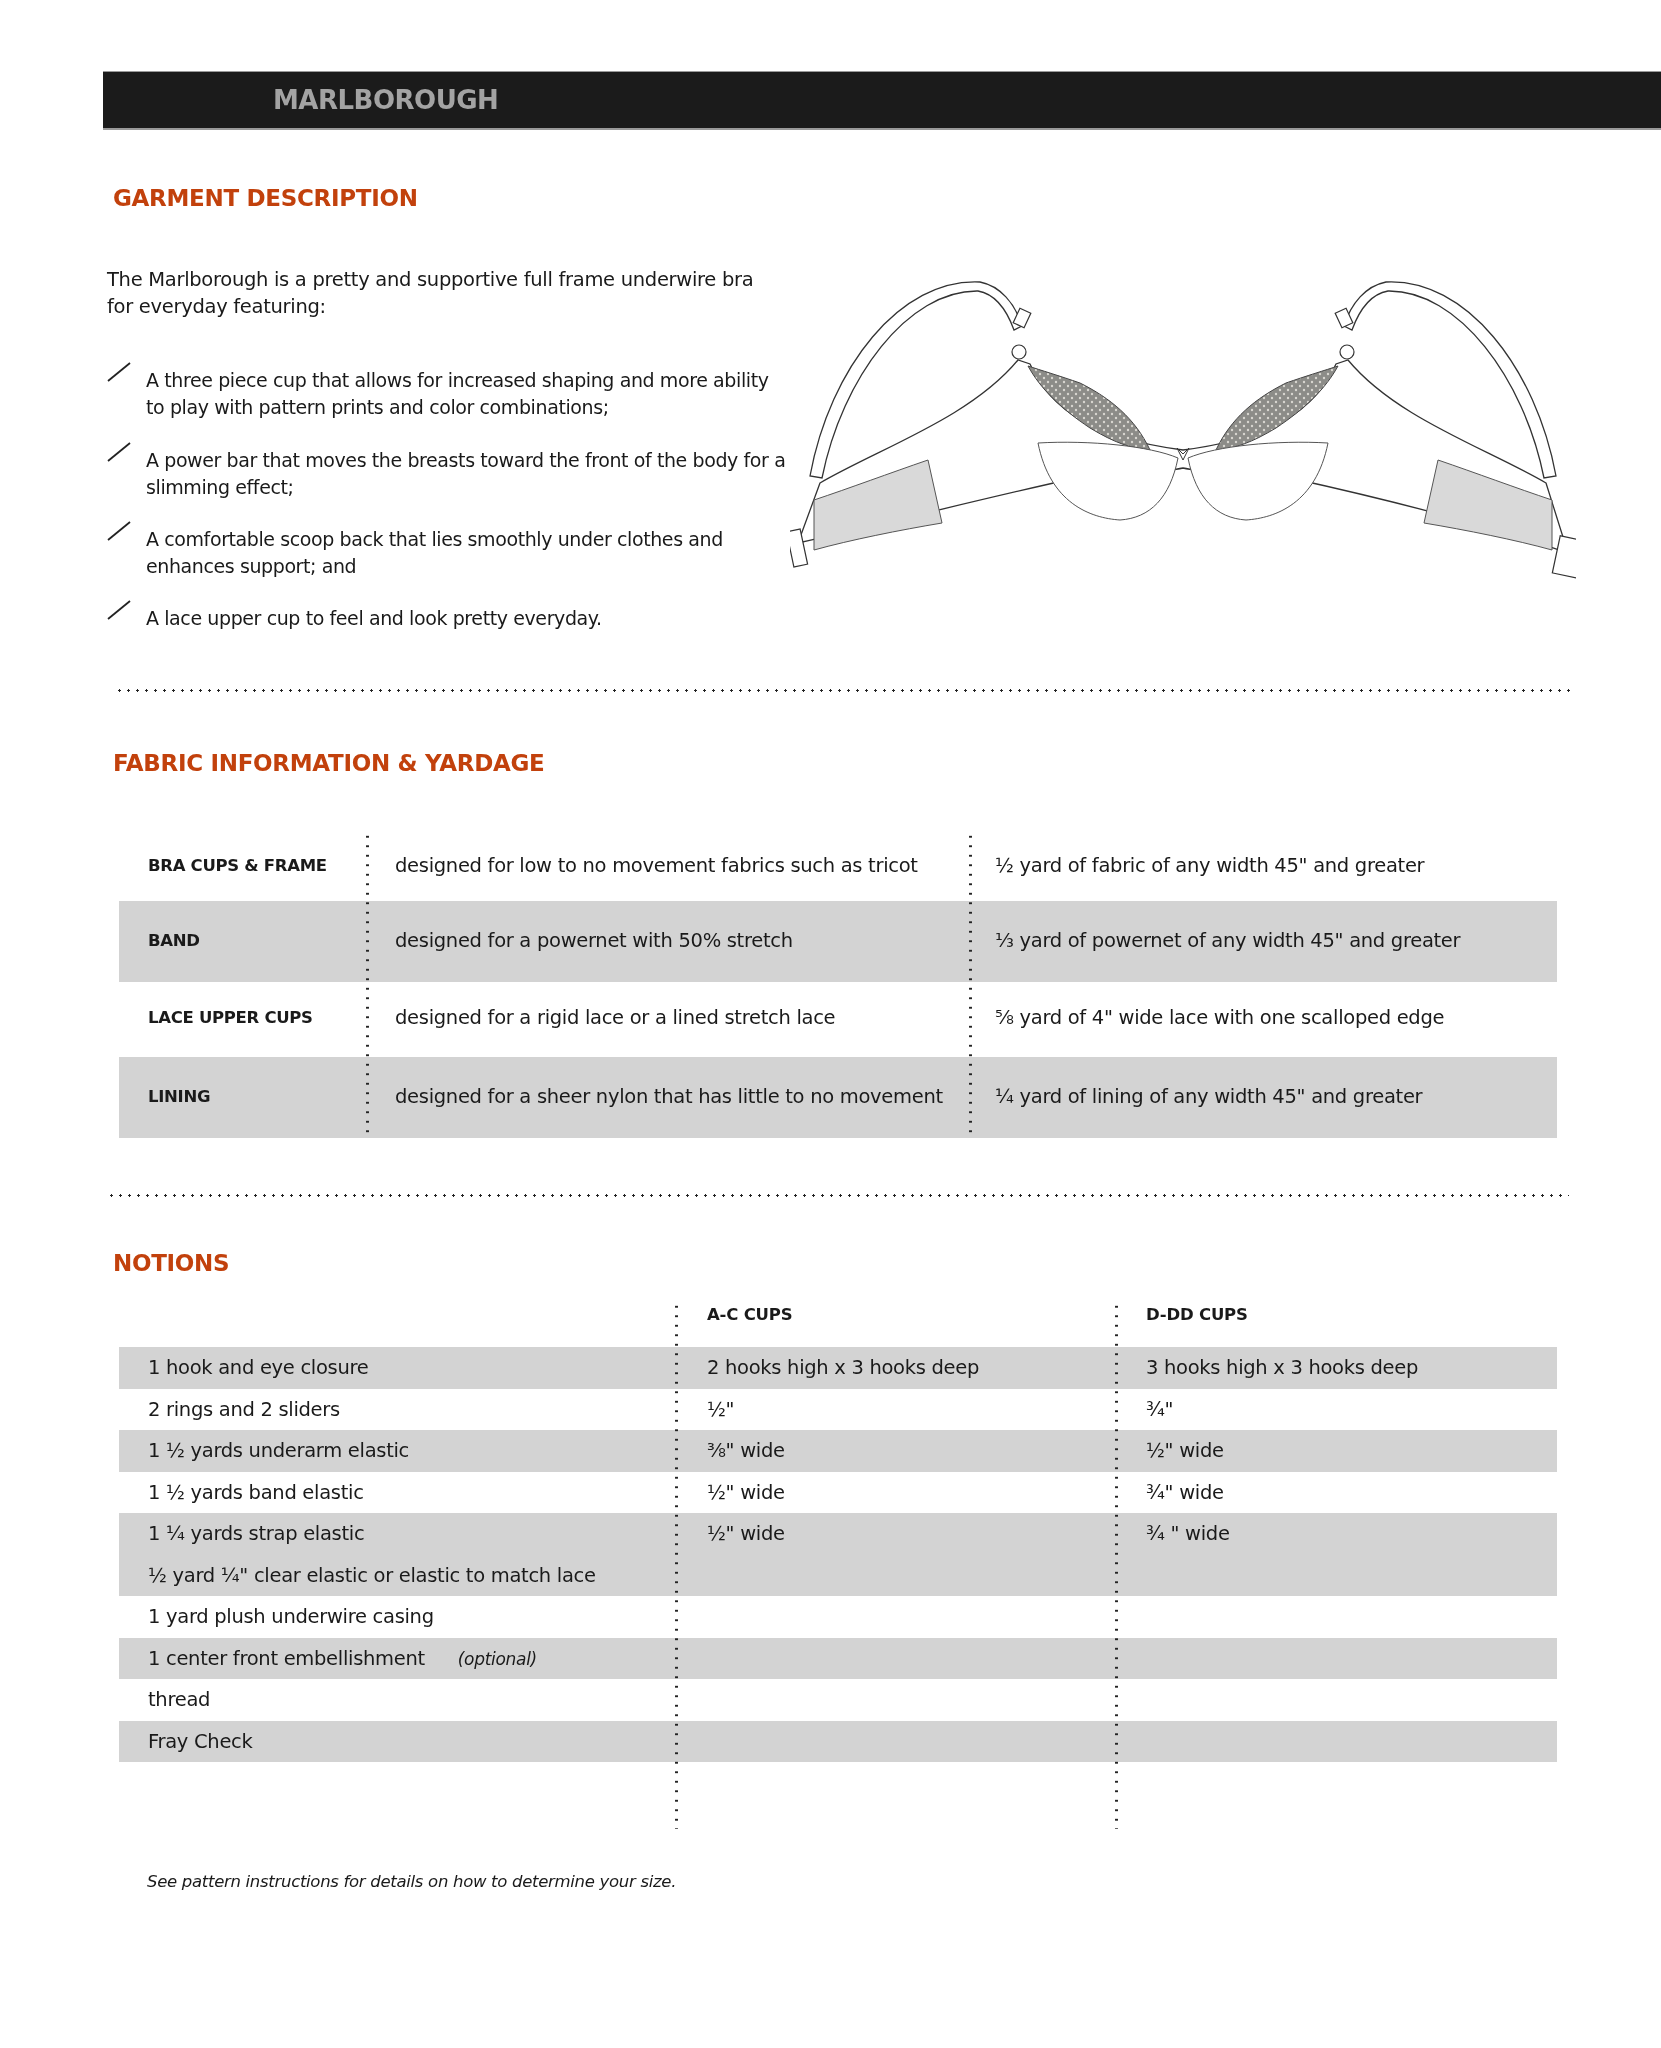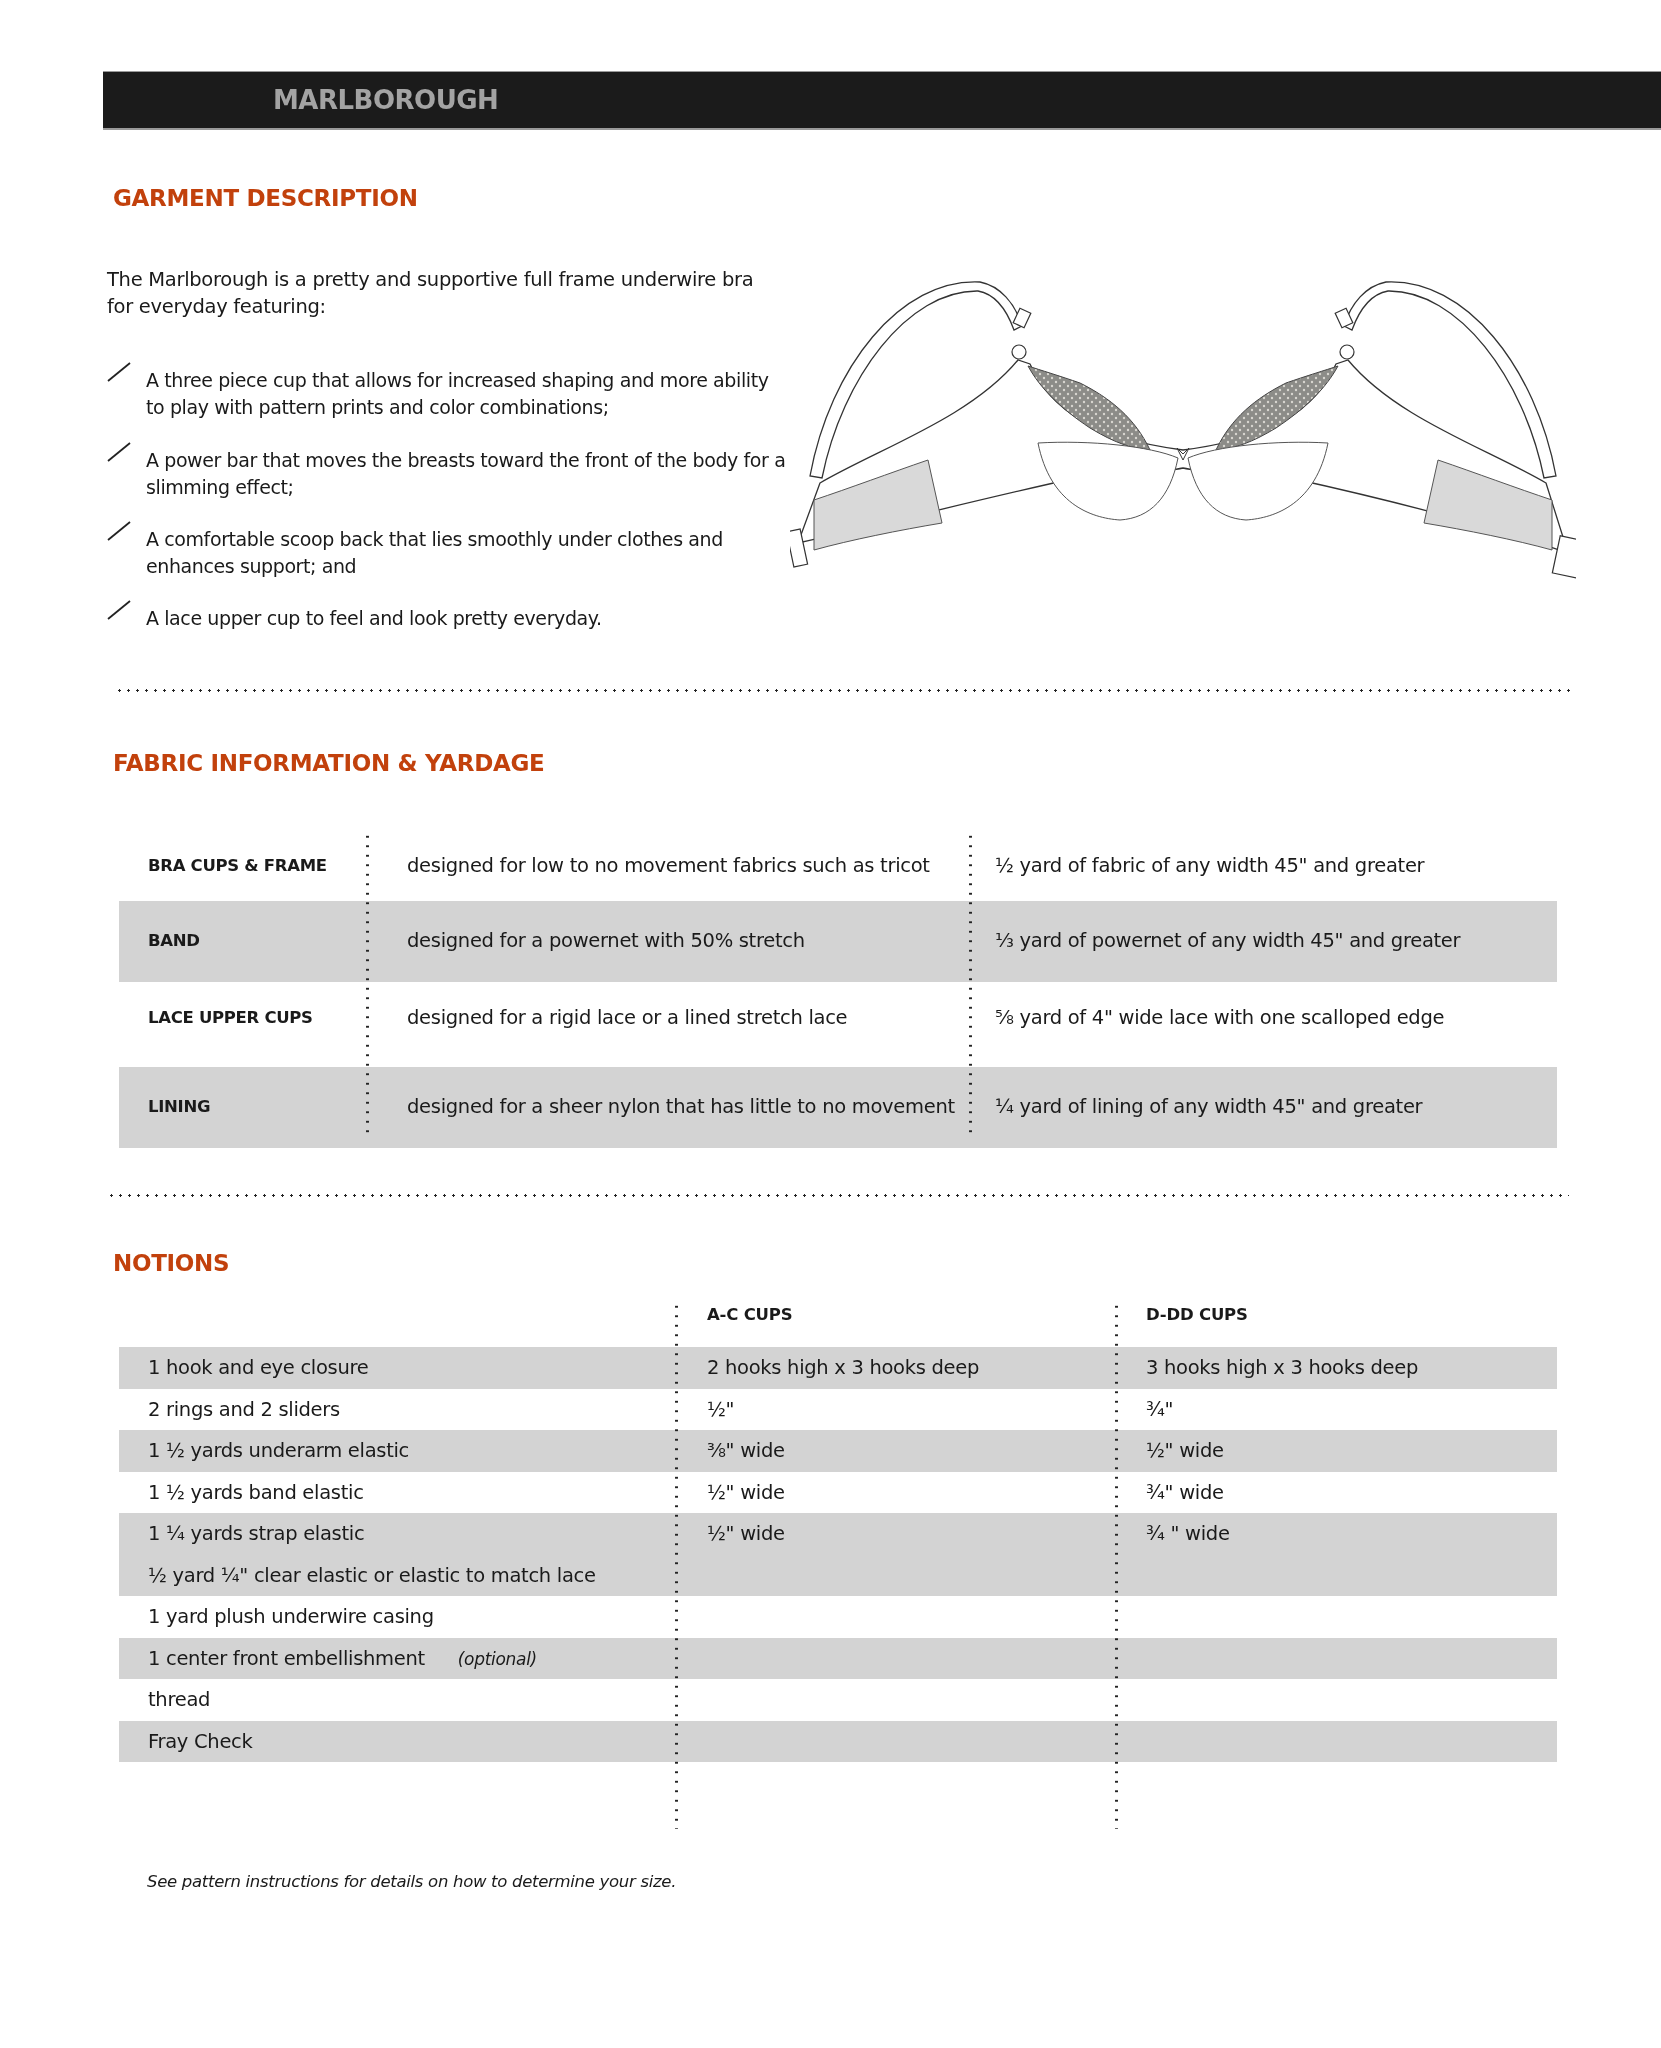--- a/index.html
+++ b/index.html
@@ -20,21 +20,21 @@
 
   .illustration { position: absolute; left: 790px; top: 268px; width: 786px; height: 334px; }
 
   .dotted-h { position: absolute; height: 3px; background-image: radial-gradient(circle, #222 1.1px, transparent 1.4px); background-size: 9px 3px; background-repeat: repeat-x; }
   .dotted-v { position: absolute; width: 3px; background-image: radial-gradient(circle, #222 1.1px, transparent 1.4px); background-size: 3px 9.5px; background-repeat: repeat-y; }
 
   .fabric-table { position: absolute; left: 119px; top: 832px; width: 1438px; }
   .fabric-row { position: relative; width: 100%; }
   .fabric-row.gray { background: #d3d3d3; }
   .fabric-row .c1 { position: absolute; left: 29px; font-weight: bold; font-size: 16.5px; letter-spacing: -0.3px; }
-  .fabric-row .c2 { position: absolute; left: 276px; font-size: 19.5px; letter-spacing: -0.3px; margin-left: 12px; }
+  .fabric-row .c2 { position: absolute; left: 276px; font-size: 19.5px; letter-spacing: -0.3px; }
   .fabric-row .c3 { position: absolute; left: 876px; font-size: 19.5px; letter-spacing: -0.3px; }
 
   .notions-head { position: absolute; top: 1305px; font-weight: bold; font-size: 16.5px; letter-spacing: -0.2px; }
   .notions-table { position: absolute; left: 119px; top: 1347px; width: 1438px; }
   .n-row { position: relative; width: 100%; height: 41.5px; }
   .n-row.tall { height: 66px; }
   .n-row.gray { background: #d3d3d3; }
   .n-row .n1 { position: absolute; left: 29px; top: 9px; font-size: 19.5px; letter-spacing: -0.3px; white-space: nowrap; }
   .n-row .n1 .note { font-style: italic; font-size: 17px; margin-left: 27px; }
   .n-row .n1sub { position: absolute; left: 29px; top: 38px; font-size: 16.5px; font-style: italic; letter-spacing: -0.3px; }
@@ -123,21 +123,21 @@
   <div class="fabric-row" style="height:69px;">
     <span class="c1" style="top:24px;">BRA CUPS &amp; FRAME</span>
     <span class="c2" style="top:22px;">designed for low to no movement fabrics such as tricot</span>
     <span class="c3" style="top:22px;">½ yard of fabric of any width 45" and greater</span>
   </div>
   <div class="fabric-row gray" style="height:81px;">
     <span class="c1" style="top:30px;">BAND</span>
     <span class="c2" style="top:28px;">designed for a powernet with 50% stretch</span>
     <span class="c3" style="top:28px;">⅓ yard of powernet of any width 45" and greater</span>
   </div>
-  <div class="fabric-row" style="height:85px;">
+  <div class="fabric-row" style="height:75px;">
     <span class="c1" style="top:26px;">LACE UPPER CUPS</span>
     <span class="c2" style="top:24px;">designed for a rigid lace or a lined stretch lace</span>
     <span class="c3" style="top:24px;">⅝ yard of 4" wide lace with one scalloped edge</span>
   </div>
   <div class="fabric-row gray" style="height:81px;">
     <span class="c1" style="top:30px;">LINING</span>
     <span class="c2" style="top:28px;">designed for a sheer nylon that has little to no movement</span>
     <span class="c3" style="top:28px;">¼ yard of lining of any width 45" and greater</span>
   </div>
 </div>

